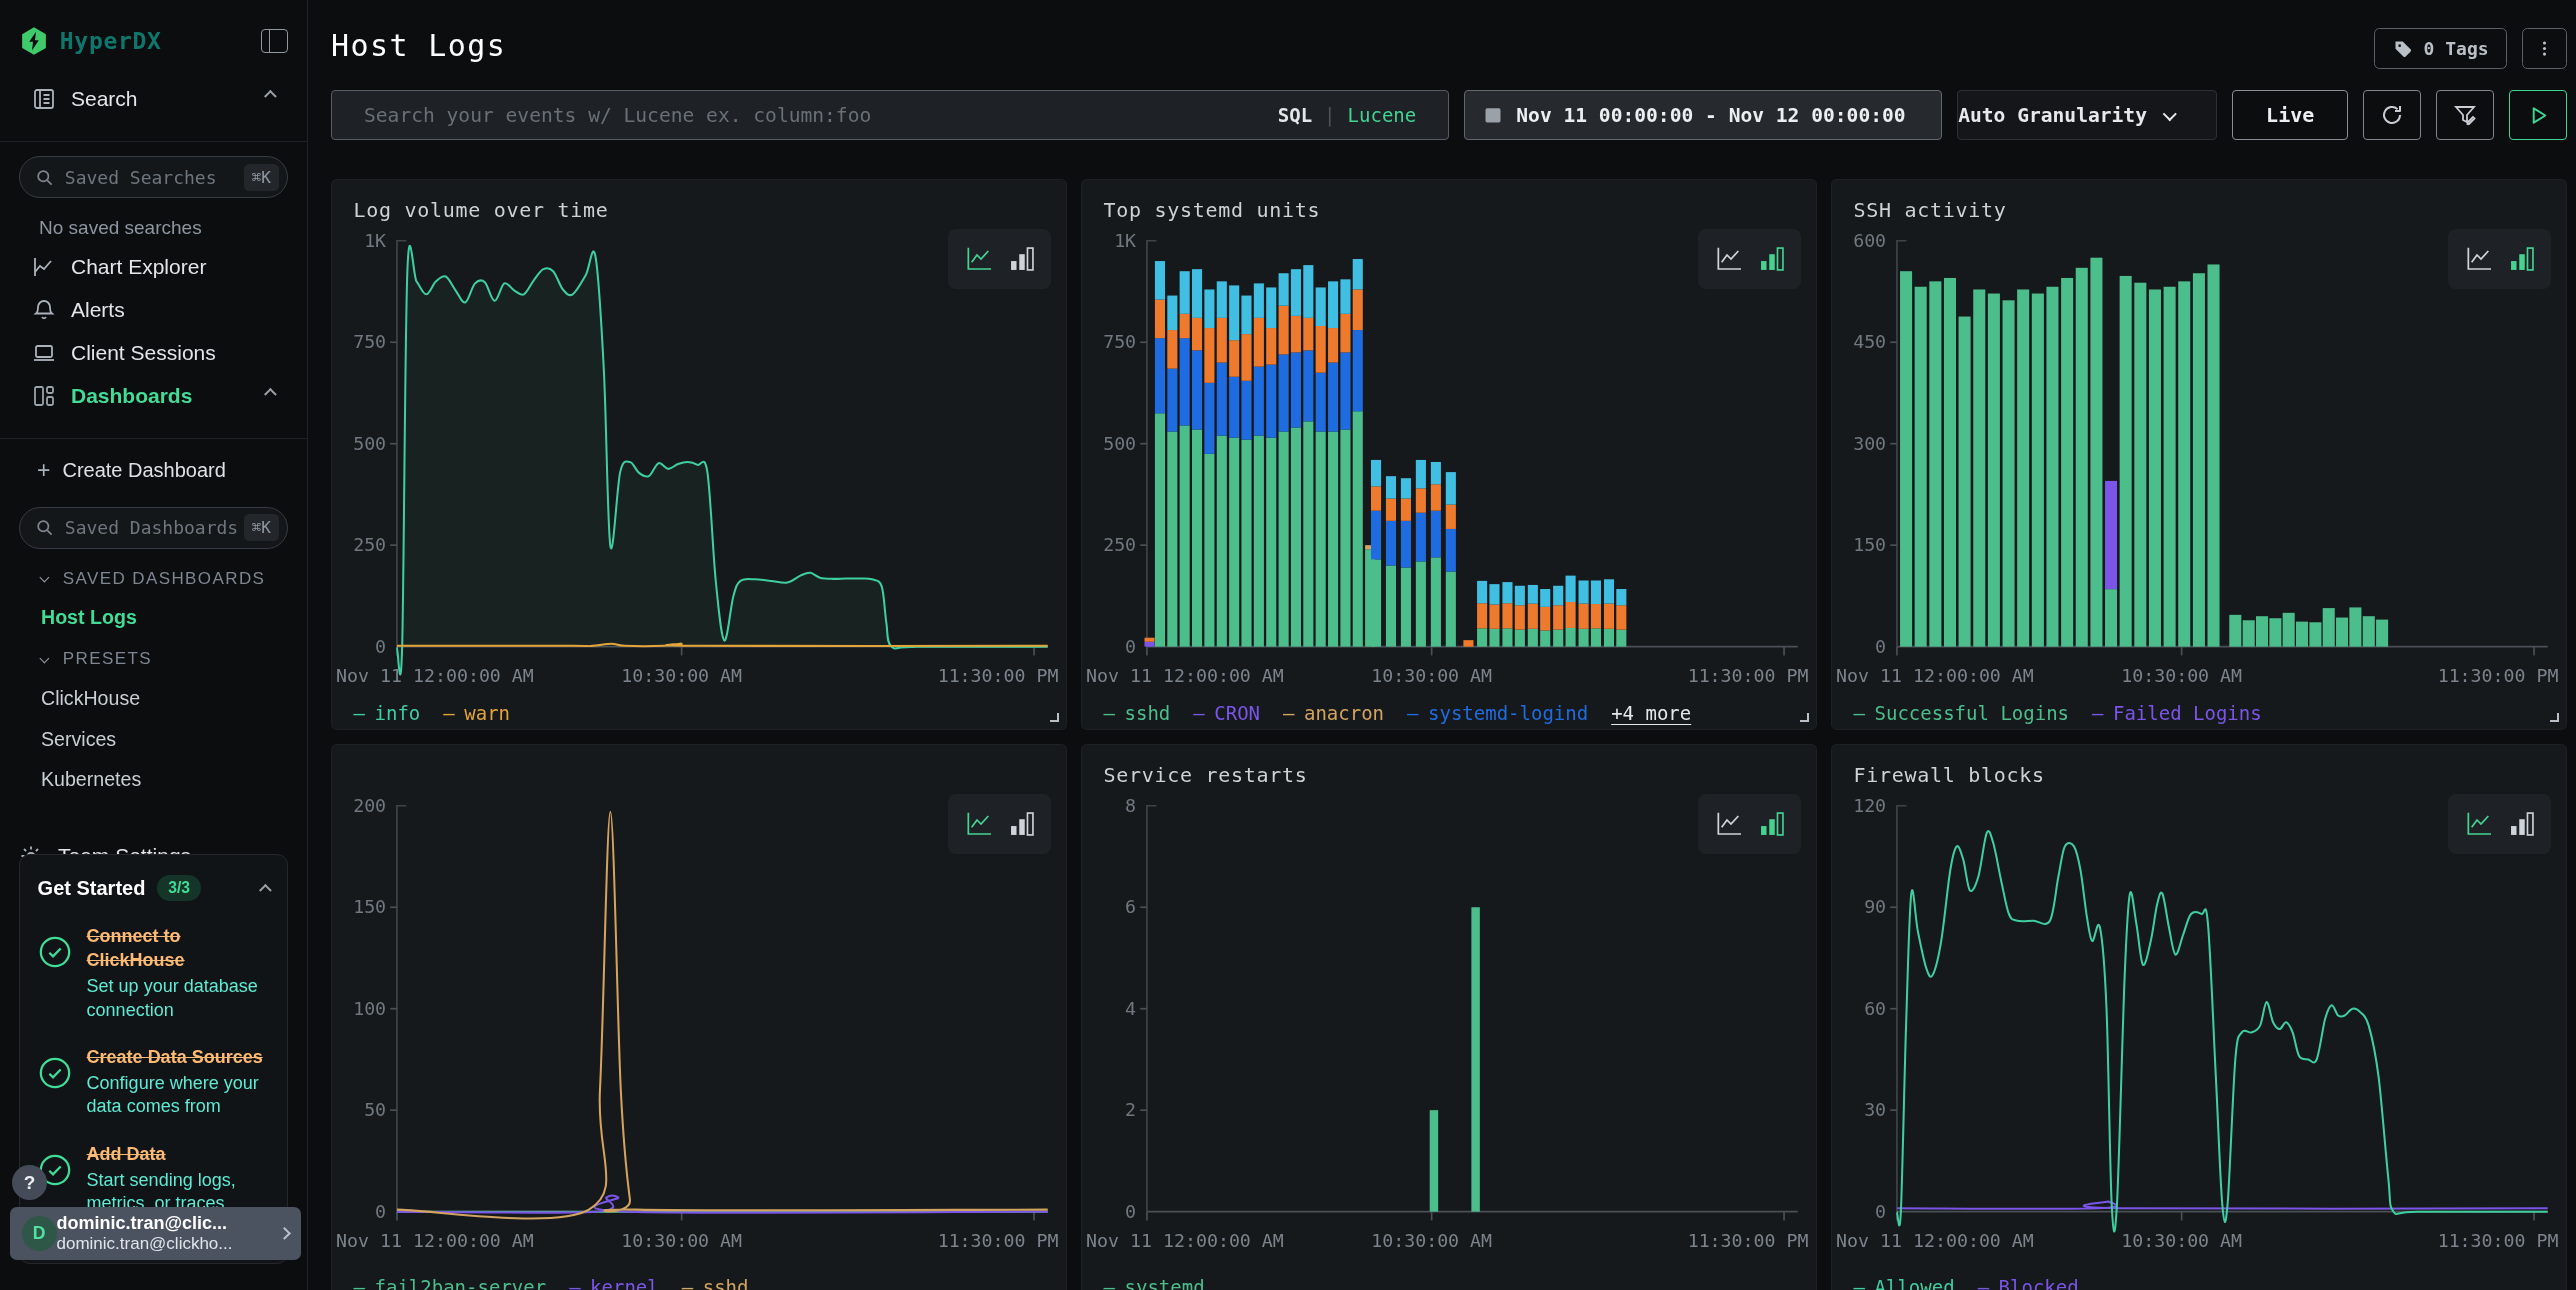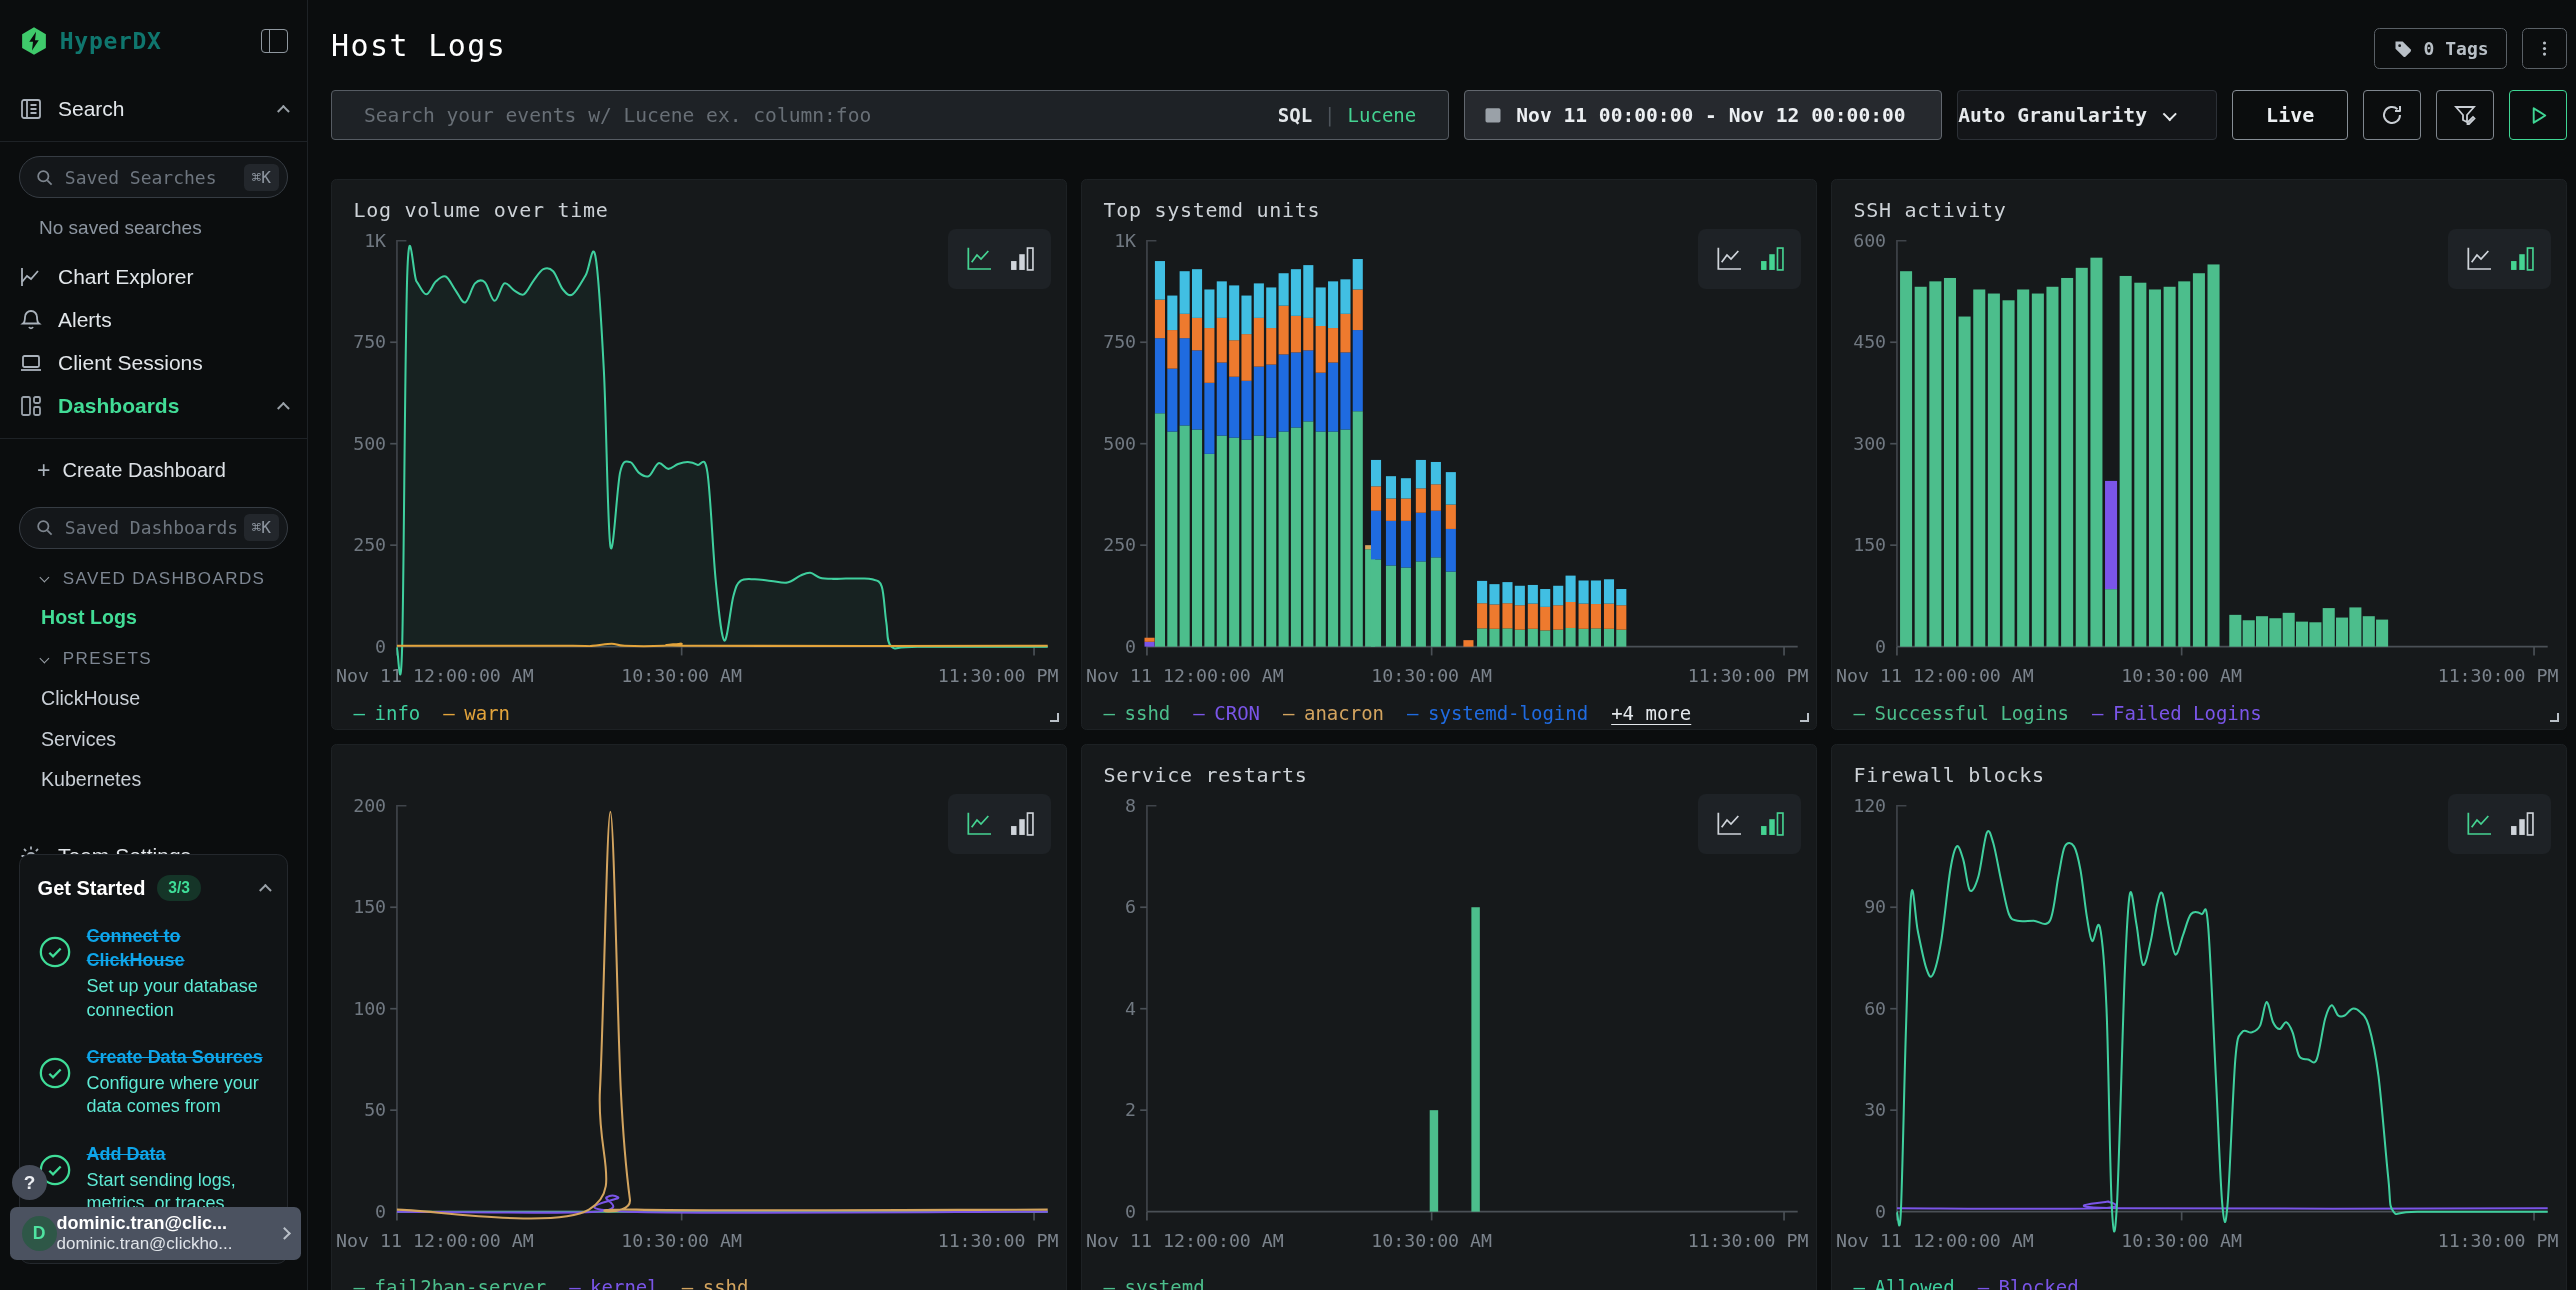--- a/index.html
+++ b/index.html
@@ -7,21 +7,21 @@
   body { font-family:"Liberation Sans","DejaVu Sans",sans-serif; color:#e8ebee; position:relative; }
   .mono { font-family:"DejaVu Sans Mono","Liberation Mono",monospace; }
 
   
   .sidebar { position:absolute; left:0; top:0; width:308px; height:1291px; border-right:0.7px solid #1e2226; background:#0b0d0e; z-index:5; }
   .logo-row { display:flex; align-items:center; padding:26px 19px 0 19px; }
   .logo-hex { width:30px; height:30px; flex:0 0 30px; }
   .brand { font-family:"DejaVu Sans Mono","Liberation Mono",monospace; font-weight:bold; font-size:23px; color:#0f766e; margin-left:10.8px; letter-spacing:0.7px; }
   .collapse-btn { margin-left:auto; width:27px; height:24px; border:1.7px solid #8f979f; border-radius:4px; position:relative; }
   .collapse-btn::after { content:""; position:absolute; left:6.8px; top:0; bottom:0; width:1.7px; background:#8f979f; }
-  .navrow { display:flex; align-items:center; height:43px; padding:0 19px; font-size:21px; color:#e2e6ea; }
+  .navrow { display:flex; height:43px; padding:0 32px; font-size:21px; color:#e2e6ea; }
   .navrow .nicon { width:24px; height:24px; margin-right:15px; flex:0 0 24px; color:#aab2bb; }
   .navrow.first { margin-top:31px; }
   .nav-list { margin-top:16px; }
   .navrow.active { color:#42dc96; font-weight:bold; }
   .navrow.active .nicon { color:#9aa2ab; }
   .divider { height:0.7px; background:#1e2226; margin-top:10.8px; }
   .chev { display:inline-block; width:8.8px; height:8.8px; border-right:2px solid #9aa1a8; border-bottom:2px solid #9aa1a8; }
   .chev.up { transform:rotate(-135deg); margin-top:5.4px; }
   .chev.down { transform:rotate(45deg); margin-bottom:2.7px; }
   .chev.right { transform:rotate(-45deg); }
@@ -40,21 +40,21 @@
   .side-link.green { color:#42dc96; font-weight:bold; }
   .team-row { display:flex; align-items:center; margin-top:43px; padding:0 19px; height:43px; font-size:21px; color:#e2e6ea; }
   .team-row .nicon { width:24px; height:24px; margin-right:15px; color:#aab2bb; }
 
   .gs-card { position:absolute; left:19px; top:854px; width:269px; height:410px; border:1.4px solid #24282d; background:#111416; border-radius:10.8px; padding:20px 17.6px; }
   .gs-head { display:flex; align-items:center; }
   .gs-title { font-size:20px; font-weight:bold; color:#ffffff; }
   .gs-badge { margin-left:12px; background:#153528; color:#3fdd98; font-size:15.6px; font-weight:bold; padding:4px 10.8px; border-radius:13.5px; }
   .gs-item { display:flex; margin-top:23px; }
   .gs-check { width:34px; height:34px; flex:0 0 34px; margin-right:15px; margin-top:10.8px; color:#3fdd98; }
-  .gs-item-title { font-size:18px; font-weight:bold; color:#0ea5e9; text-decoration:line-through; line-height:1.35; }
+  .gs-item-title { font-size:18px; font-weight:bold; color:#fdba74; text-decoration:line-through; line-height:1.35; }
   .gs-item-desc { font-size:18px; color:#5eead4; line-height:1.3; margin-top:2.7px; }
   .help-btn { position:absolute; left:12px; top:1165px; width:35px; height:35px; border-radius:50%; background:#454b58; color:#eceef2; font-size:19px; font-weight:bold; display:flex; align-items:center; justify-content:center; z-index:7; }
   .user-row { position:absolute; left:9.5px; top:1207px; width:291px; height:53px; background:#4b5260; border-radius:6.8px; display:flex; align-items:center; padding:0 12px; z-index:8; }
   .avatar { width:35px; height:35px; border-radius:50%; background:#2e5747; color:#4fe3a1; font-weight:bold; font-size:17.6px; display:flex; align-items:center; justify-content:center; flex:0 0 35px; }
   .user-texts { min-width:0; }
   .user-name { font-size:18px; font-weight:bold; color:#ffffff; white-space:nowrap; }
   .user-email { font-size:17px; color:#e0e4e9; white-space:nowrap; }
   .user-row .chev { border-color:#b9c0c8; margin-left:auto; }
 
   

